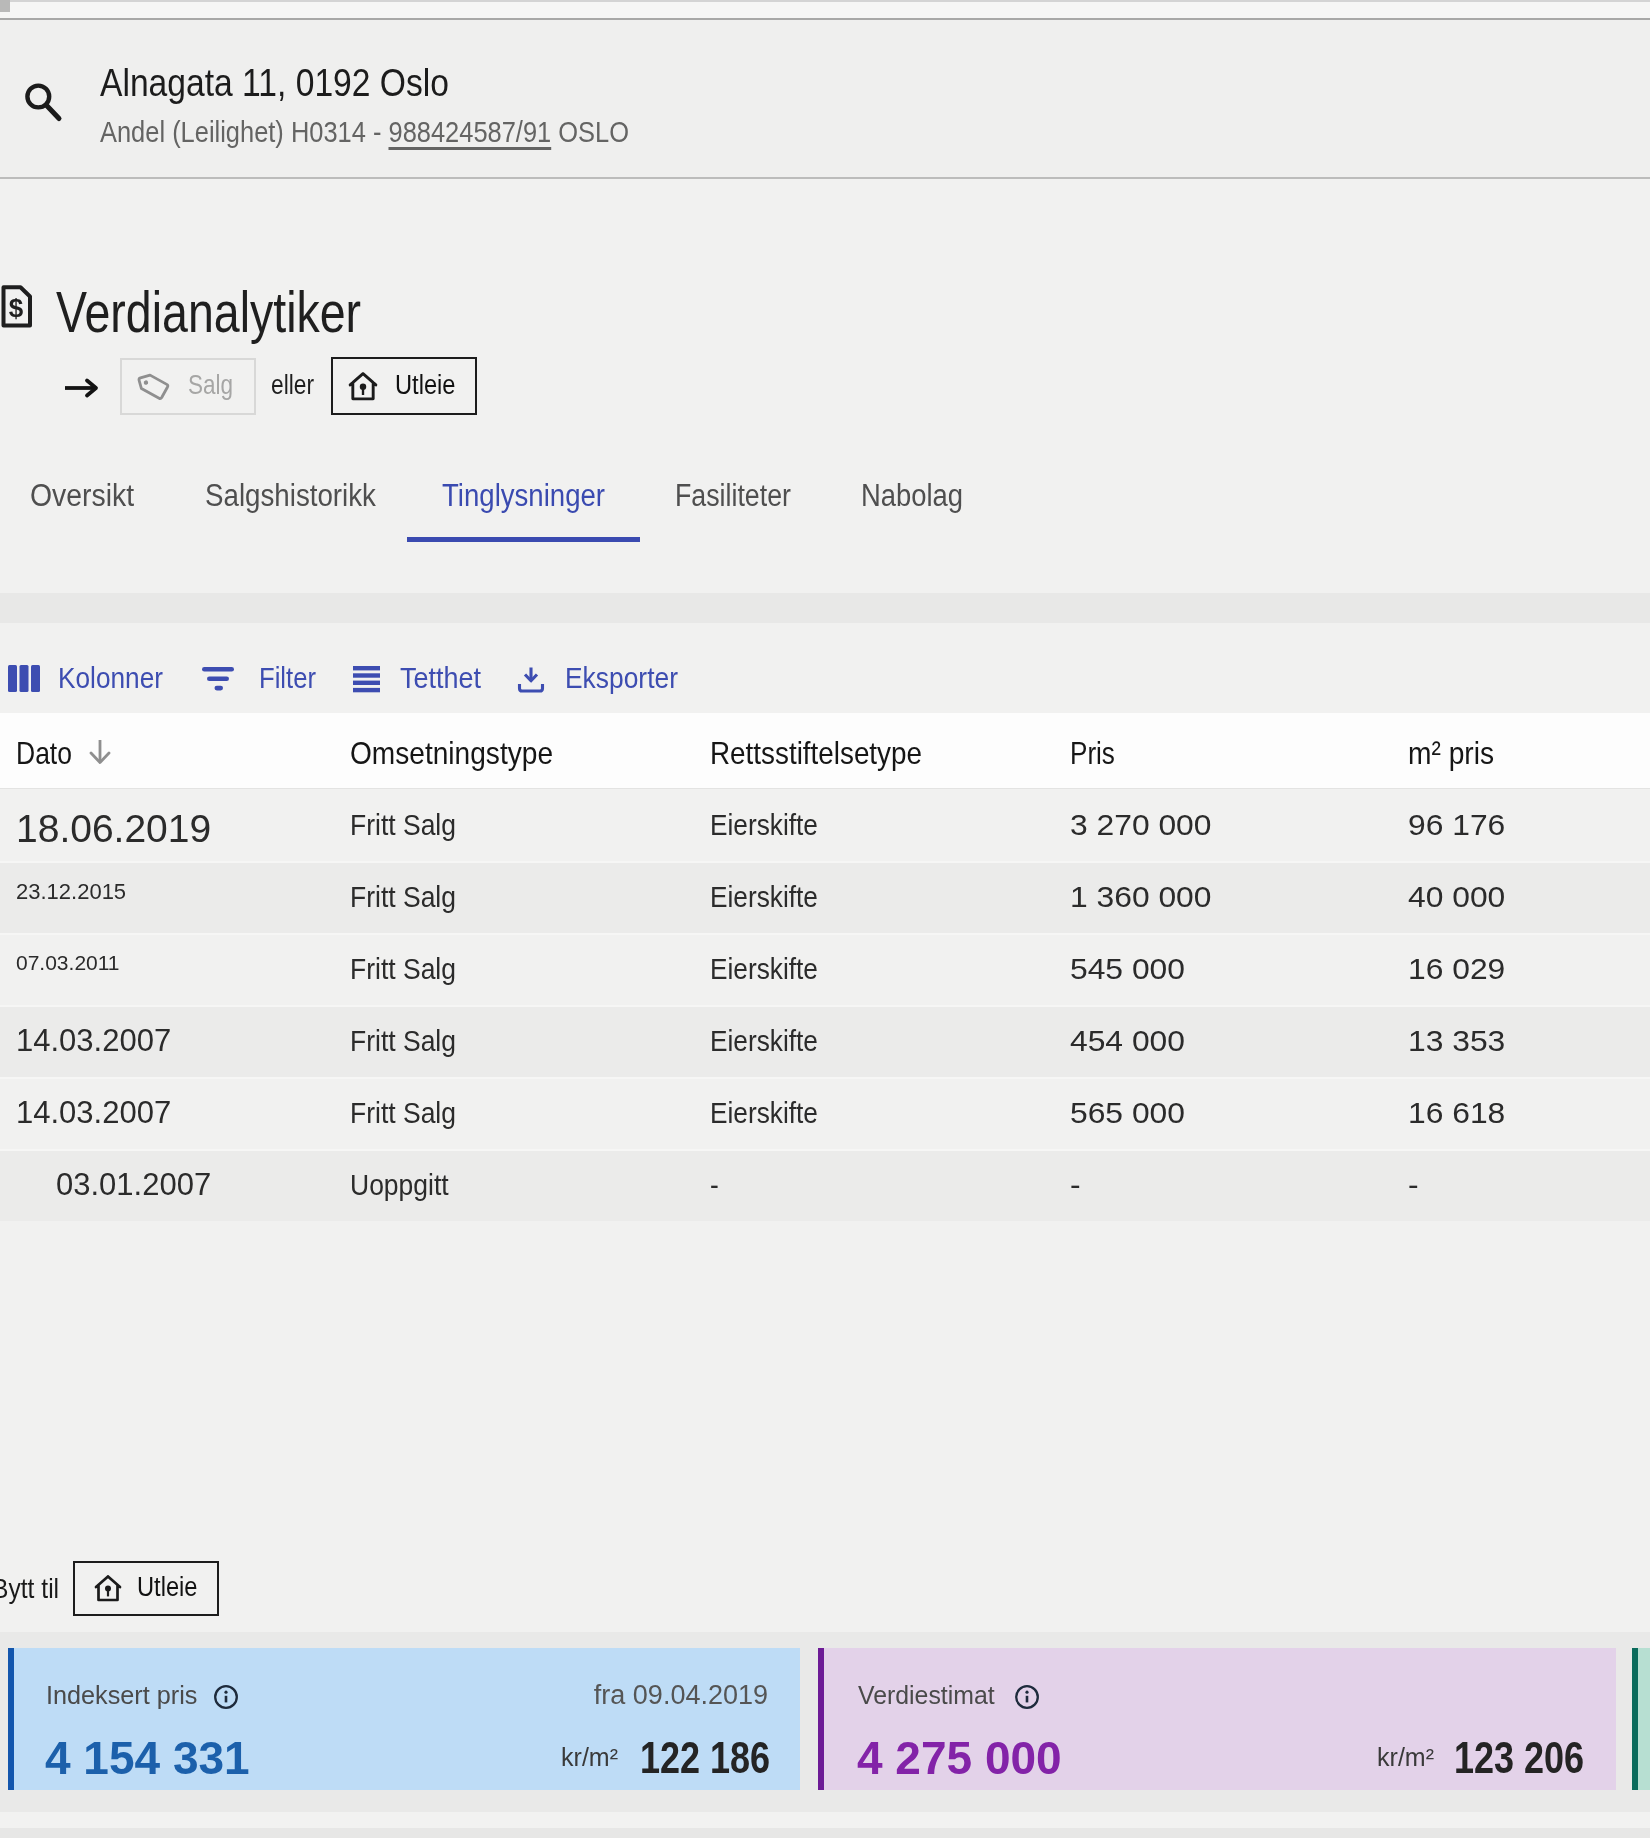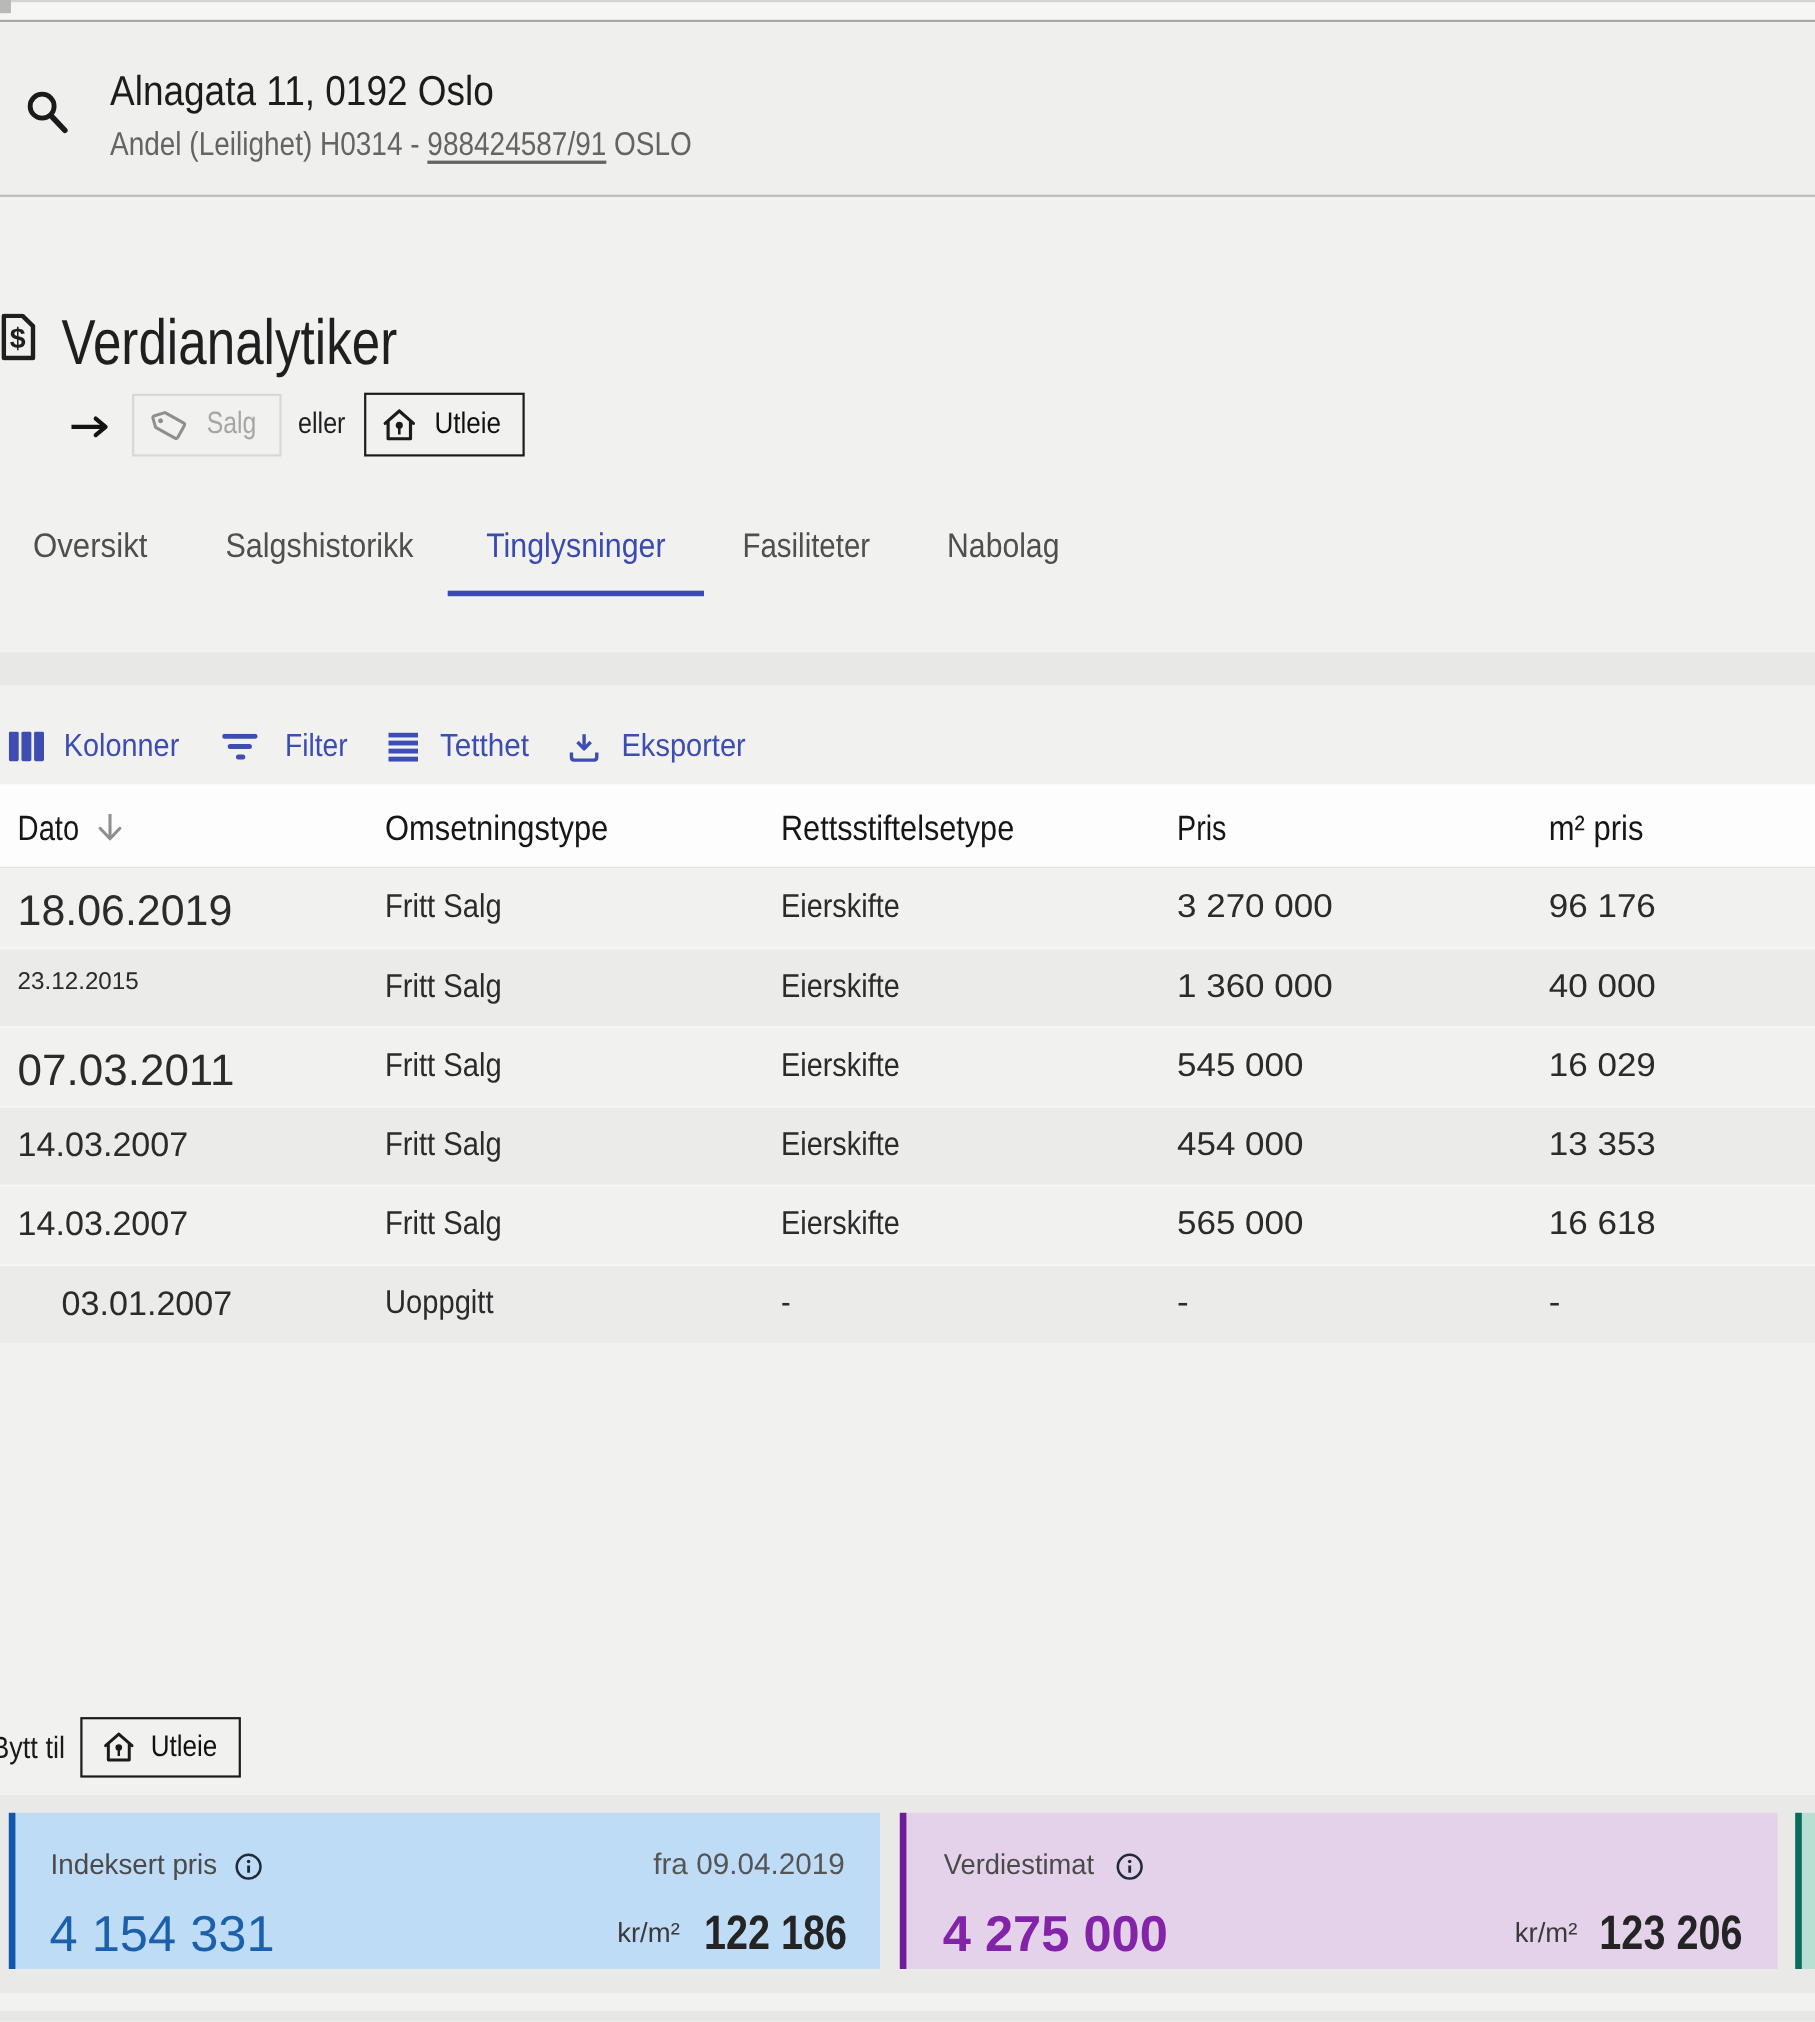--- a/index.html
+++ b/index.html
@@ -105,21 +105,21 @@
 <div class="tx" style="left:710px;top:808px;font-size:30px;color:#2b2b2b;transform:scaleX(0.875);">Eierskifte</div>
 <div class="tx" style="left:1070px;top:808px;font-size:30px;color:#2b2b2b;transform:scaleX(1.06);">3 270 000</div>
 <div class="tx" style="left:1408px;top:808px;font-size:30px;color:#2b2b2b;transform:scaleX(1.06);">96 176</div>
 <div class="abs" style="left:0;top:861px;width:1650px;height:72px;background:#ebebea;border-top:2px solid #f6f6f5;box-sizing:border-box;"></div>
 <div class="tx" style="left:16px;top:879px;font-size:22px;color:#2b2b2b;transform:scaleX(1.0);">23.12.2015</div>
 <div class="tx" style="left:350px;top:880px;font-size:30px;color:#2b2b2b;transform:scaleX(0.883);">Fritt Salg</div>
 <div class="tx" style="left:710px;top:880px;font-size:30px;color:#2b2b2b;transform:scaleX(0.875);">Eierskifte</div>
 <div class="tx" style="left:1070px;top:880px;font-size:30px;color:#2b2b2b;transform:scaleX(1.06);">1 360 000</div>
 <div class="tx" style="left:1408px;top:880px;font-size:30px;color:#2b2b2b;transform:scaleX(1.06);">40 000</div>
 <div class="abs" style="left:0;top:933px;width:1650px;height:72px;background:#f1f1f0;border-top:2px solid #f6f6f5;box-sizing:border-box;"></div>
-<div class="tx" style="left:16px;top:951px;font-size:40px;color:#2b2b2b;transform:scaleX(1.0);">07.03.2011</div>
+<div class="tx" style="left:16px;top:951px;font-size:21px;color:#2b2b2b;transform:scaleX(1.0);">07.03.2011</div>
 <div class="tx" style="left:350px;top:952px;font-size:30px;color:#2b2b2b;transform:scaleX(0.883);">Fritt Salg</div>
 <div class="tx" style="left:710px;top:952px;font-size:30px;color:#2b2b2b;transform:scaleX(0.875);">Eierskifte</div>
 <div class="tx" style="left:1070px;top:952px;font-size:30px;color:#2b2b2b;transform:scaleX(1.06);">545 000</div>
 <div class="tx" style="left:1408px;top:952px;font-size:30px;color:#2b2b2b;transform:scaleX(1.06);">16 029</div>
 <div class="abs" style="left:0;top:1005px;width:1650px;height:72px;background:#ebebea;border-top:2px solid #f6f6f5;box-sizing:border-box;"></div>
 <div class="tx" style="left:16px;top:1023px;font-size:31px;color:#2b2b2b;transform:scaleX(1.0);">14.03.2007</div>
 <div class="tx" style="left:350px;top:1024px;font-size:30px;color:#2b2b2b;transform:scaleX(0.883);">Fritt Salg</div>
 <div class="tx" style="left:710px;top:1024px;font-size:30px;color:#2b2b2b;transform:scaleX(0.875);">Eierskifte</div>
 <div class="tx" style="left:1070px;top:1024px;font-size:30px;color:#2b2b2b;transform:scaleX(1.06);">454 000</div>
 <div class="tx" style="left:1408px;top:1024px;font-size:30px;color:#2b2b2b;transform:scaleX(1.06);">13 353</div>
@@ -151,21 +151,21 @@
 <div class="abs" style="left:0;top:1828px;width:1650px;height:10px;background:#e7e7e6;"></div>
 
 <div class="abs" style="left:8px;top:1648px;width:792px;height:142px;background:#bedcf6;border-left:6px solid #1356ad;box-sizing:border-box;"></div>
 <div id="indeksert" class="tx" style="left:46px;top:1680px;font-size:26px;color:#4a4a4a;transform:scaleX(0.97);">Indeksert pris</div>
 <svg class="abs" style="left:213px;top:1684px;" width="26" height="26" viewBox="0 0 26 26">
   <circle cx="13" cy="13" r="10.8" fill="none" stroke="#1e2b3c" stroke-width="2.3"></circle>
   <circle cx="13" cy="8.2" r="1.6" fill="#1e2b3c"></circle>
   <line x1="13" y1="11.8" x2="13" y2="18.4" stroke="#1e2b3c" stroke-width="2.6"></line>
 </svg>
 <div id="fradato" class="tx" style="right:882px;top:1680px;font-size:27px;color:#555;transform-origin:right center;">fra 09.04.2019</div>
-<div id="bignum1" class="tx" style="left:45px;top:1731px;font-size:46px;font-weight:normal;color:#1c60ab;text-align:center;">4 154 331</div>
+<div id="bignum1" class="tx" style="left:45px;top:1731px;font-size:46px;font-weight:bold;color:#1c60ab;text-align:center;">4 154 331</div>
 <div id="krm1" class="tx" style="right:1032px;top:1743px;font-size:25px;color:#3a3a3a;transform-origin:right center;">kr/m²</div>
 <div id="val1" class="tx" style="right:880px;top:1733px;font-size:44px;font-weight:bold;color:#242424;transform-origin:right center;transform:scaleX(0.818);">122 186</div>
 
 <div class="abs" style="left:818px;top:1648px;width:798px;height:142px;background:#e3d2e9;border-left:6px solid #6d1b96;box-sizing:border-box;"></div>
 <div id="verdiest" class="tx" style="left:858px;top:1680px;font-size:26px;color:#4a4a4a;transform:scaleX(0.955);">Verdiestimat</div>
 <svg class="abs" style="left:1014px;top:1684px;" width="26" height="26" viewBox="0 0 26 26">
   <circle cx="13" cy="13" r="10.8" fill="none" stroke="#1e2b3c" stroke-width="2.3"></circle>
   <circle cx="13" cy="8.2" r="1.6" fill="#1e2b3c"></circle>
   <line x1="13" y1="11.8" x2="13" y2="18.4" stroke="#1e2b3c" stroke-width="2.6"></line>
 </svg>

